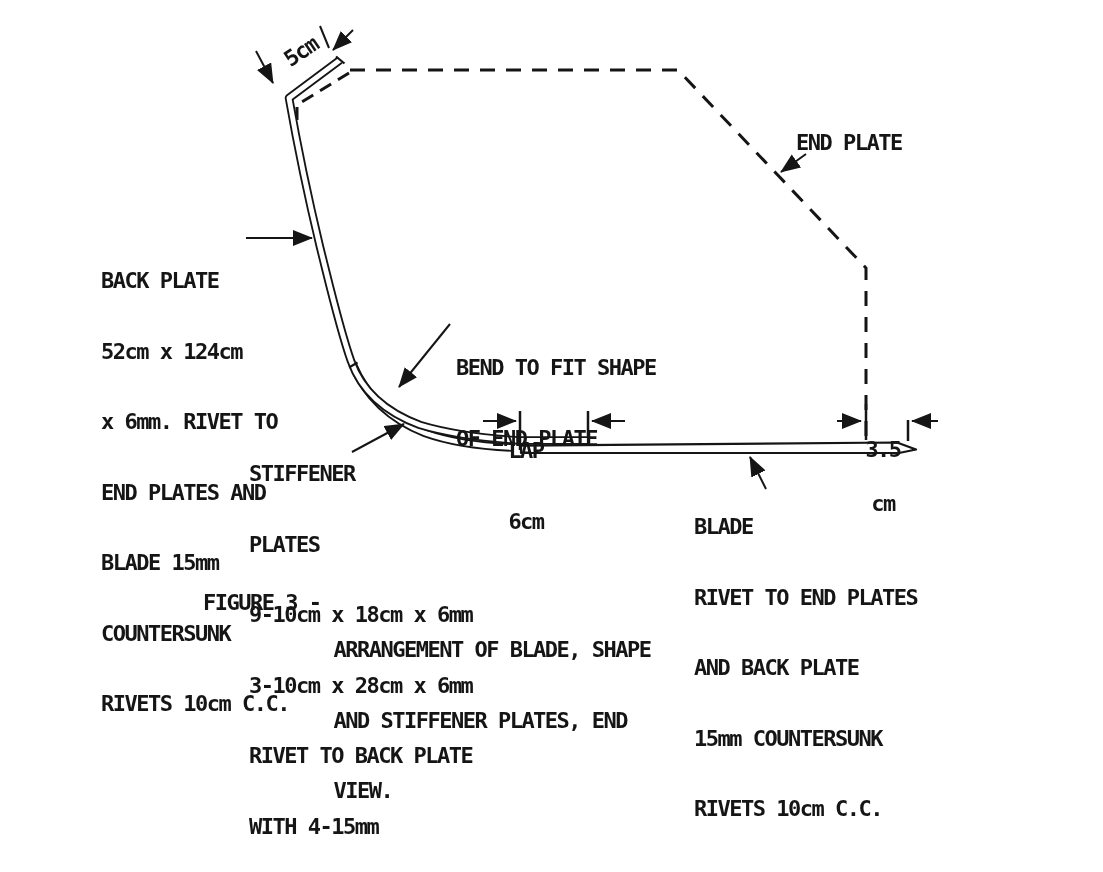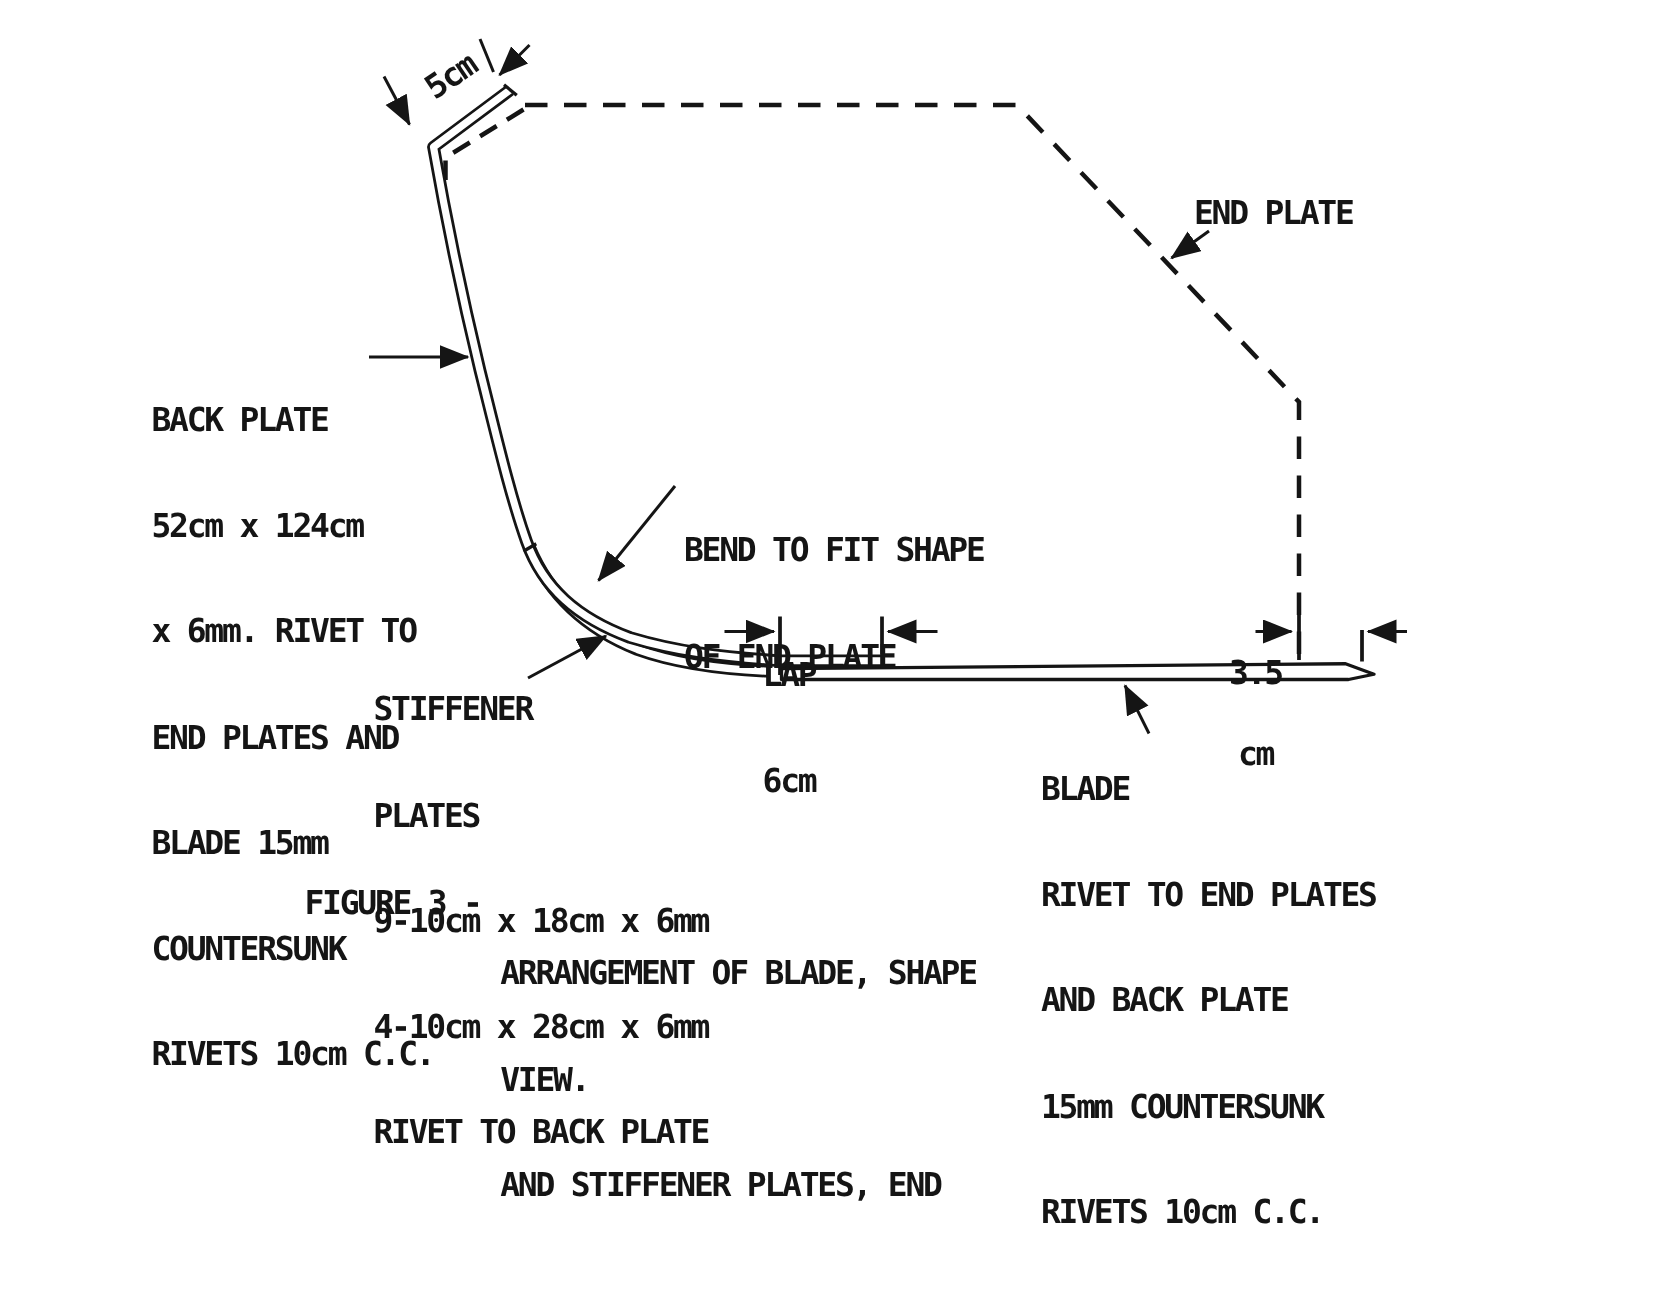--- a/index.html
+++ b/index.html
@@ -102,40 +102,41 @@
 
   <div class="lbl center" style="left:491px;top:392px;width:70px;">
     <div>LAP</div>
     <div>6cm</div>
   </div>
 
   <div class="lbl" style="left:249px;top:415px;">
     <div>STIFFENER</div>
     <div>PLATES</div>
     <div>9-10cm x 18cm x 6mm</div>
-    <div>4-10cm x 28cm x 6mm</div>
+    <div>3-10cm x 28cm x 6mm</div>
     <div>RIVET TO BACK PLATE</div>
+    <div>WITH 4-15mm</div>
     
   </div>
 
   <div class="lbl" style="left:694px;top:468px;">
     <div>BLADE</div>
     <div>RIVET TO END PLATES</div>
     <div>AND BACK PLATE</div>
     <div>15mm COUNTERSUNK</div>
     <div>RIVETS 10cm C.C.</div>
   </div>
 
-  <div class="lbl center" id="dim-3-5cm" style="left:812px;top:405px;width:50px;">
+  <div class="lbl center" id="dim-3-5cm" style="left:858px;top:405px;width:50px;">
     <div>3.5</div>
     <div>cm</div>
   </div>
 
   <div class="lbl" id="caption" style="left:203px;top:591px;">
     <div>FIGURE 3 -</div>
     <div class="cap-lines">
       <div>ARRANGEMENT OF BLADE, SHAPE</div>
+      <div>AND STIFFENER PLATES, END</div>
       <div>VIEW.</div>
-      <div>AND STIFFENER PLATES, END</div>
     </div>
   </div>
 
 </div>
 
 </body></html>

